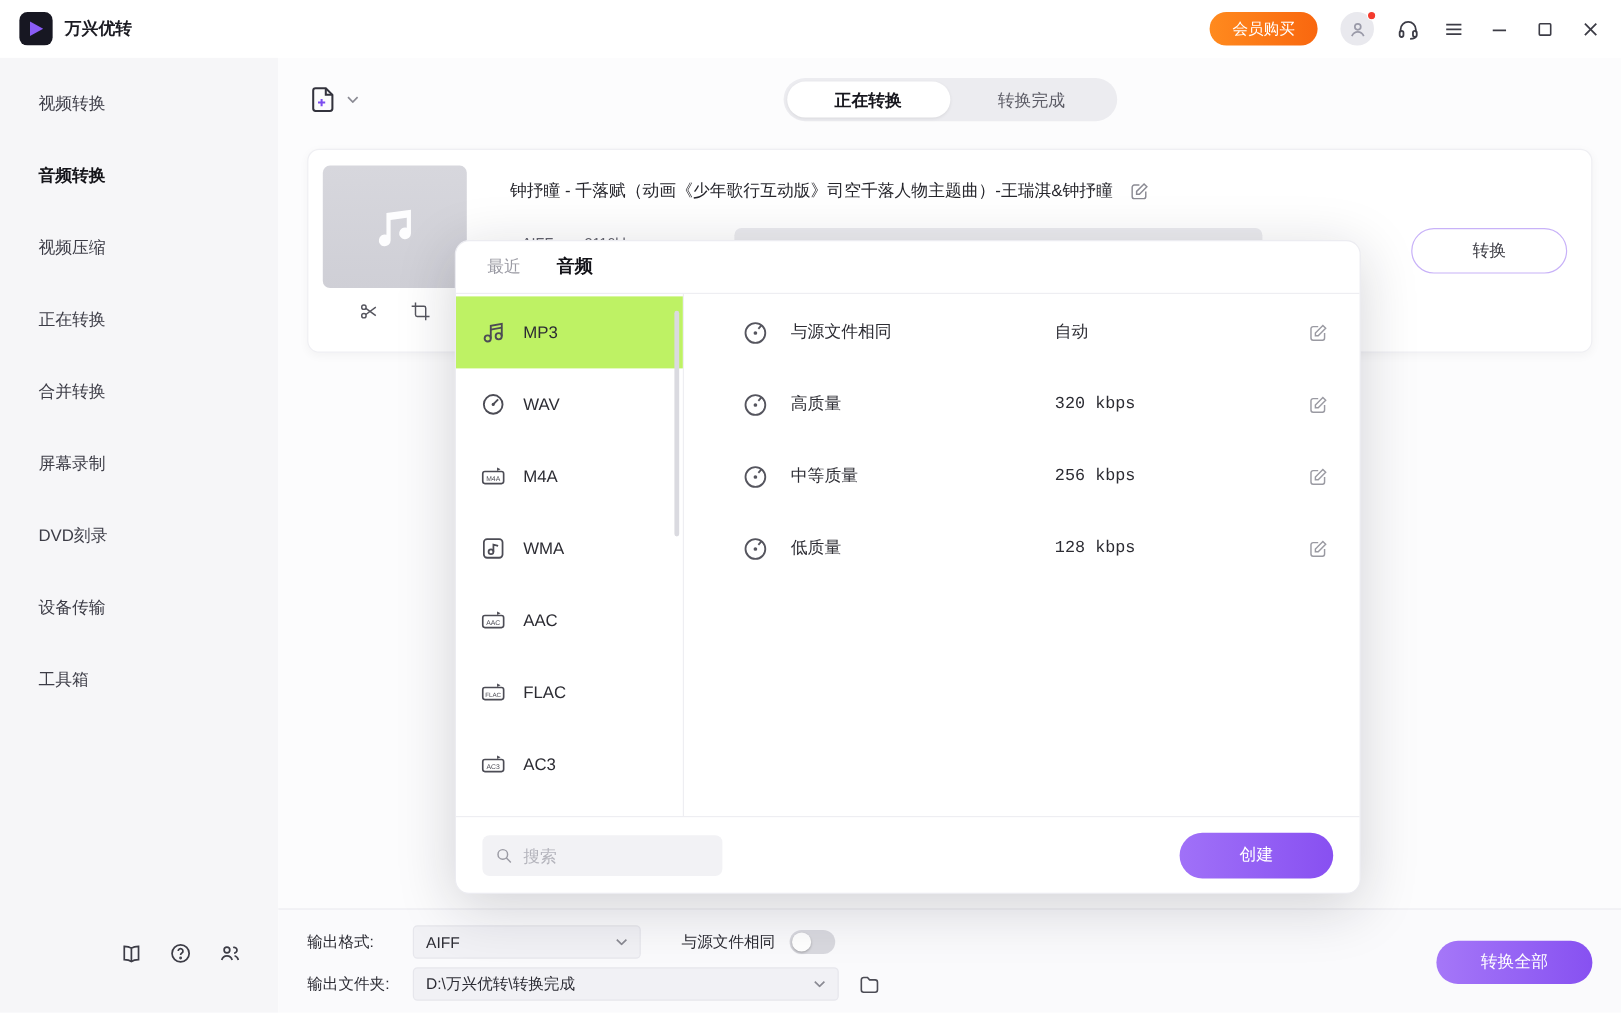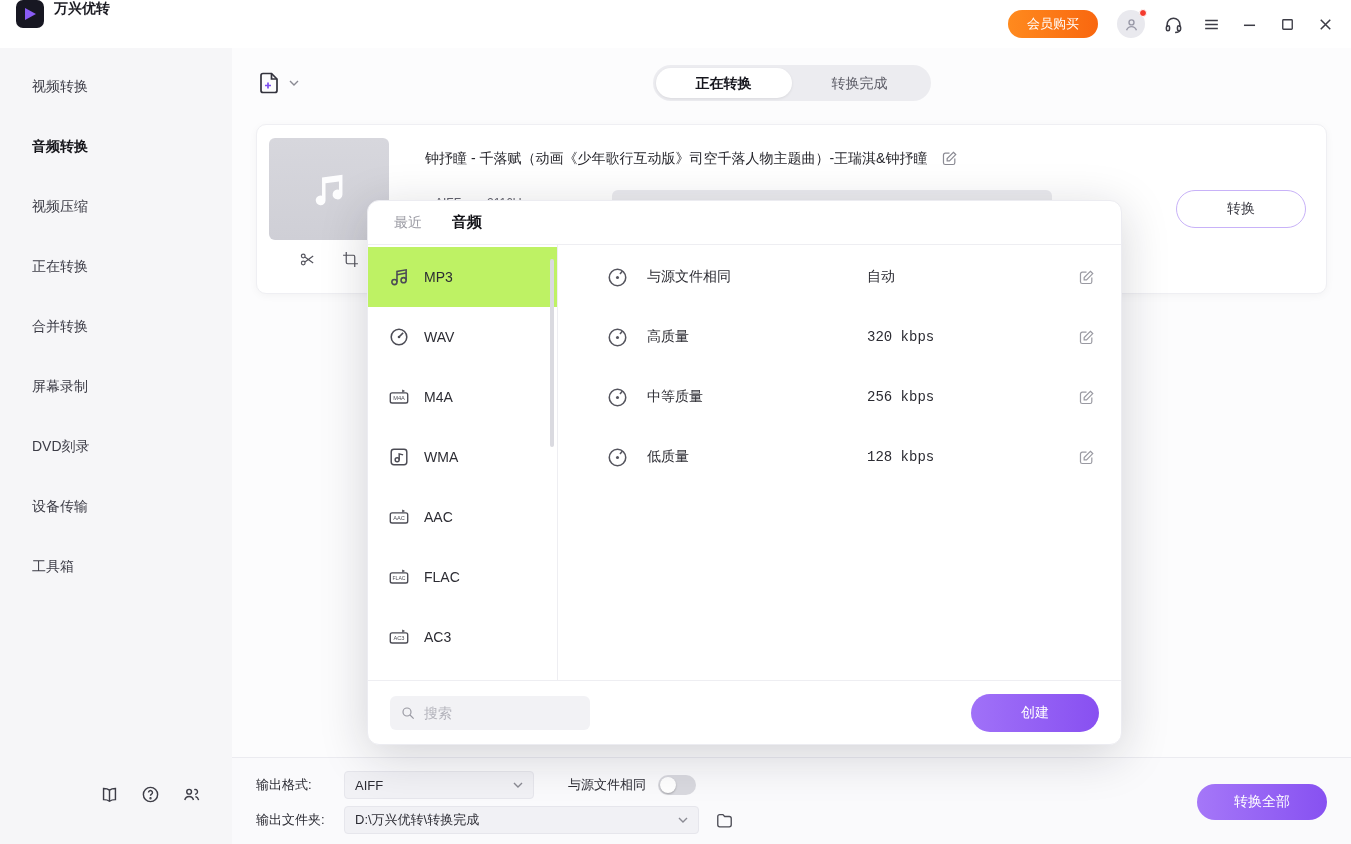--- a/index.html
+++ b/index.html
@@ -1,21 +1,21 @@
 <!DOCTYPE html>
 <html><head>
 <meta charset="utf-8">
 <style>
   *{margin:0;padding:0;box-sizing:border-box;}
   html,body{width:1351px;height:844px;}
   body{font-family:"Liberation Sans","DejaVu Sans",sans-serif;background:#fff;overflow:hidden;color:#222;}
   .app{position:relative;width:1351px;height:844px;background:#fff;}
 
   
-  .titlebar{position:absolute;top:0;left:0;right:0;height:48px;display:flex;padding:0 16px;background:#fff;z-index:5;}
+  .titlebar{position:absolute;top:0;left:0;right:0;height:48px;display:flex;align-items:center;padding:0 16px;background:#fff;z-index:5;}
   .logo{width:28px;height:28px;display:inline-flex;flex:none;}
   .app-title{margin-left:10px;font-size:14px;font-weight:600;color:#1b1b22;}
   .tb-right{margin-left:auto;display:flex;align-items:center;gap:19px;}
   .buy-btn{border:none;background:linear-gradient(90deg,#ff8a1e,#f9670f);color:#fff;font-size:13px;height:28px;padding:0 19px;border-radius:14px;cursor:pointer;font-family:inherit;}
   .avatar{position:relative;width:28px;height:28px;border-radius:50%;background:#e9e9ee;display:flex;align-items:center;justify-content:center;cursor:pointer;}
   .avatar svg{width:17px;height:17px;}
   .avatar .dot{position:absolute;top:-1px;right:-2px;width:8px;height:8px;border-radius:50%;background:#f43b2e;border:1.5px solid #fff;}
   .tb-icon{display:inline-flex;width:19px;height:19px;color:#3c3c46;cursor:pointer;}
   .tb-icon svg{width:100%;height:100%;}
 
@@ -39,21 +39,21 @@
   .tab.active{background:#fff;color:#17171e;font-weight:700;box-shadow:0 1px 3px rgba(0,0,0,.08);}
 
   .task-card{margin:6px 24px 0;background:#fff;border:1px solid #efeff3;border-radius:10px;height:170px;display:flex;padding:13px 20px 13px 12px;box-shadow:0 2px 8px rgba(25,25,35,.04);}
   .thumb-col{width:120px;display:flex;flex-direction:column;align-items:center;flex:none;}
   .thumb{width:120px;height:102px;border-radius:6px;background:linear-gradient(180deg,#d7d7dd,#cfcfd6);display:flex;align-items:center;justify-content:center;}
   .thumb svg{width:38px;height:38px;}
   .thumb-tools{margin-top:11px;display:flex;gap:26px;color:#55555e;}
   .thumb-tools .tt-ic{width:17px;height:17px;display:inline-flex;cursor:pointer;}
   .thumb-tools svg{width:100%;height:100%;}
   .task-info{flex:1;padding:12px 0 0 36px;min-width:0;}
-  .task-title-row{display:flex;align-items:flex-start;gap:14px;}
+  .task-title-row{display:flex;align-items:flex-end;gap:14px;}
   .task-title{font-size:14px;color:#26262c;white-space:nowrap;overflow:hidden;text-overflow:ellipsis;}
   .edit-ic{width:17px;height:17px;color:#8a8a93;display:inline-flex;flex:none;cursor:pointer;}
   .edit-ic svg{width:100%;height:100%;}
   .task-meta-row{margin-top:22px;display:flex;align-items:center;font-size:12px;color:#63636d;}
   .meta-dot{width:4px;height:4px;border-radius:50%;background:#8f8f9c;margin-right:6px;flex:none;}
   .meta-val{margin-right:16px;}
   .meta-chevron{margin-left:26px;}
   .progress-track{margin-left:22px;width:440px;height:26px;background:#ebebef;border-radius:6px;flex:none;}
   .task-action{display:flex;align-items:center;padding-left:10px;flex:none;}
   .convert-btn{width:130px;height:38px;border-radius:19px;border:1px solid #c8b2f8;background:#fff;color:#3c3c44;font-size:14px;cursor:pointer;font-family:inherit;}
@@ -66,21 +66,21 @@
   .bb-select .chev{margin-left:auto;}
   .bb-select.wide{width:355px;}
   .merge-label{margin-left:34px;width:auto;}
   .toggle{margin-left:12px;width:38px;height:20px;border-radius:10px;background:#d9d9df;position:relative;cursor:pointer;flex:none;}
   .toggle::after{content:"";position:absolute;left:2px;top:2px;width:16px;height:16px;border-radius:50%;background:#fff;box-shadow:0 1px 2px rgba(0,0,0,.25);}
   .folder-ic{margin-left:16px;width:19px;height:19px;color:#4c4c55;display:inline-flex;cursor:pointer;}
   .folder-ic svg{width:100%;height:100%;}
   .convert-all-btn{position:absolute;right:24px;top:26px;width:130px;height:36px;border:none;border-radius:18px;background:linear-gradient(90deg,#a577f8,#8751f1);color:#fff;font-size:14px;cursor:pointer;font-family:inherit;}
 
   
-  .format-popup{position:absolute;left:367px;top:200px;width:755px;height:545px;background:#fff;border-radius:12px;border:1px solid #ececf1;box-shadow:0 10px 48px rgba(20,20,40,.18);z-index:20;display:flex;flex-direction:column;}
+  .format-popup{position:absolute;left:379px;top:200px;width:755px;height:545px;background:#fff;border-radius:12px;border:1px solid #ececf1;box-shadow:0 10px 48px rgba(20,20,40,.18);z-index:20;display:flex;flex-direction:column;}
   .fp-header{height:44px;display:flex;align-items:center;gap:30px;padding:0 26px;border-bottom:1px solid #eeeef2;flex:none;}
   .fp-tab{font-size:14px;color:#9a9aa3;cursor:pointer;}
   .fp-tab.active{color:#141419;font-weight:700;font-size:15px;}
   .fp-body{flex:1;display:flex;min-height:0;}
   .fp-formats{width:190px;border-right:1px solid #eeeef2;position:relative;padding-top:2px;flex:none;}
   .fmt{height:60px;display:flex;align-items:center;gap:14px;padding-left:20px;font-size:14px;color:#2c2c33;cursor:pointer;}
   .fmt.selected{background:#bef264;}
   .fmt-icon{width:22px;height:22px;color:#4c4c55;display:inline-flex;flex:none;}
   .fmt-icon svg{width:100%;height:100%;}
   .fp-scrollbar{position:absolute;right:3px;top:14px;width:4px;height:188px;border-radius:2px;background:#dadae0;cursor:pointer;}

